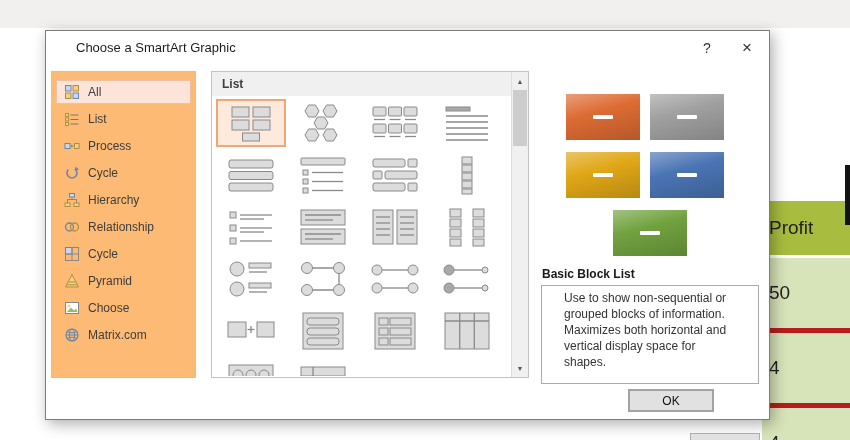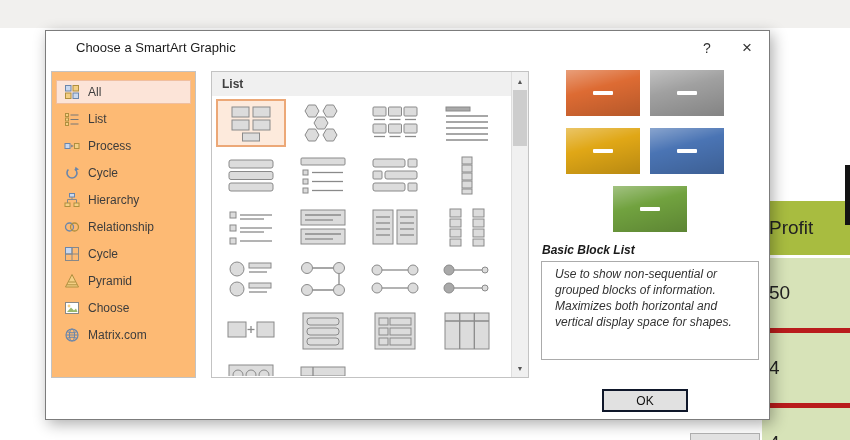--- a/index.html
+++ b/index.html
@@ -51,38 +51,38 @@
 
   
   .vscroll{position:absolute;right:0;top:0;bottom:0;width:16px;background:#f0f0f0;
            border-left:1px solid #dedede;}
   .sb-btn{position:absolute;left:0;width:16px;height:16px;display:flex;align-items:center;
           justify-content:center;font-size:7px;color:#555;}
   .sb-up{top:1px;}.sb-down{bottom:1px;}
   .sb-thumb{position:absolute;left:1px;top:18px;width:14px;height:56px;background:#cdcdcd;}
 
   
-  .pv-panel{position:absolute;left:495px;top:24px;width:218px;height:307px;font-style:italic;}
+  .pv-panel{position:absolute;left:495px;top:48px;width:218px;height:307px;}
   .pv-graphic{position:absolute;left:0;top:0;width:218px;height:182px;}
   .pv-block{position:absolute;width:74px;height:46px;}
   .pv-block::before{content:"";position:absolute;inset:0;
       background:linear-gradient(165deg,rgba(255,255,255,.35),rgba(255,255,255,0) 40%,rgba(0,0,0,.18));}
   .pos0{left:25px;top:15px;}.pos1{left:109px;top:15px;}
   .pos2{left:25px;top:73px;}.pos3{left:109px;top:73px;}
   .pos4{left:72px;top:131px;}
   .pv-dash{position:absolute;left:50%;top:50%;width:20px;height:4px;margin:-2px 0 0 -10px;
            background:#fff;border-radius:1px;}
   .pv-name{position:absolute;left:1px;top:188px;font-size:12px;font-weight:bold;color:#1a1a1a;}
   .pv-desc{position:absolute;left:0;right:0;top:206px;bottom:2px;border:1px solid #ababab;
-           padding:5px 13px;font-size:12px;line-height:1.33;color:#333;box-sizing:border-box;overflow:hidden;}
+           padding:5px 22px;font-size:12px;line-height:1.33;color:#333;box-sizing:border-box;overflow:hidden;}
 
   
   .btn{position:absolute;top:358px;height:23px;box-sizing:border-box;font-size:12px;color:#111;
        display:flex;align-items:center;justify-content:center;background:#e1e1e1;}
-  .btn-ok{left:556px;width:86px;border:2px solid #0f172a;}
+  .btn-ok{left:582px;width:86px;border:2px solid #a3a3a3;}
   .btn-cancel{left:644px;width:70px;border:1px solid #adadad;margin-top:44px;}
 </style>
 </head>
 <body>
 
 <div class="top-strip"></div>
 <div class="sheet-col">
   <div class="sheet-hd" style="background: rgb(168, 188, 64); margin-top: 36px;">Profit</div>
 <div class="sheet-cell" style="background: rgb(215, 227, 184);">50</div>
     <div class="sheet-cell" style="background: rgb(215, 227, 184);">4</div>

